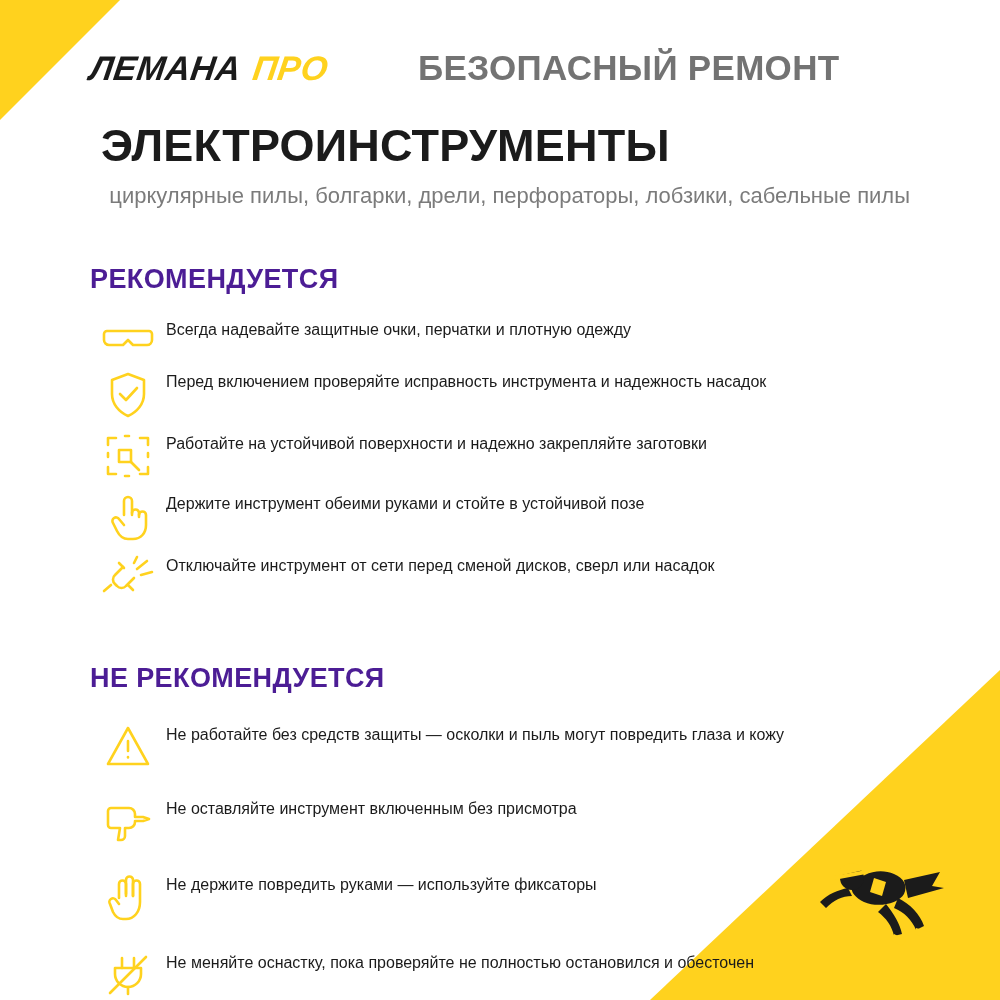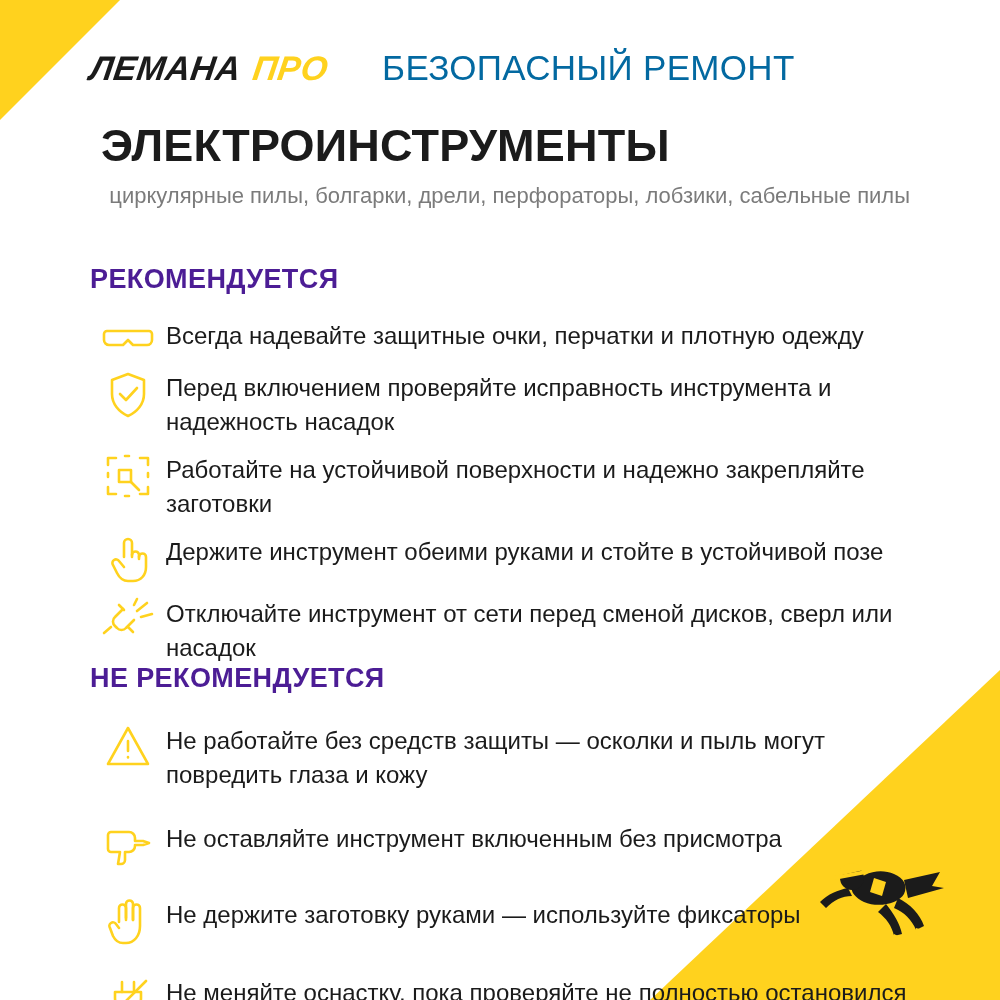--- a/index.html
+++ b/index.html
@@ -48,22 +48,22 @@
     font-style: italic; letter-spacing: 0.5px;
     transform: skewX(-8deg);
   }
   .logo-pro {
     font-size: 34px; font-weight: 700; color: #FFD21E;
     font-style: italic; letter-spacing: 0.5px;
     margin-left: 12px;
     transform: skewX(-8deg);
   }
   .header-title {
-    margin-left: 54px;
-    font-size: 35px; font-weight: 400; color: #0369a1;
+    margin-left: 90px;
+    font-size: 35px; font-weight: 700; color: #737373;
     letter-spacing: 0.3px;
   }
 
   
   .main-title {
     position: absolute; top: 120px; left: 90px;
     font-size: 45px; font-weight: 700; color: #1b1b1b;
     letter-spacing: 0.2px;
     z-index: 3;
     margin-left: 11px;
@@ -92,21 +92,21 @@
     align-items: flex-start;
     margin-bottom: 16px;
   }
   .item-icon {
     flex: 0 0 76px;
     display: flex; justify-content: center; align-items: flex-start;
     padding-top: 2px;
   }
   .item-icon svg { display: block; }
   .item-text {
-    font-size: 24px;
+    font-size: 16px;
     line-height: 1.42;
     color: #1b1b1b;
     font-weight: 400;
     padding-top: 2px;
     max-width: 760px;
   }
 
   
   .list-rec .item { margin-bottom: 12px; }
   .list-not .item { margin-bottom: 22px; margin-top: 28px; }
@@ -220,21 +220,21 @@
       </div>
 
       <div class="item">
         <div class="item-icon">
           <svg width="40" height="48" viewBox="0 0 40 48" fill="none" stroke="#FFD21E" stroke-width="2.6" stroke-linecap="round" stroke-linejoin="round">
             <path d="M11 24V10a3.5 3.5 0 0 1 7 0v12"></path>
             <path d="M18 20V6a3.5 3.5 0 0 1 7 0v16"></path>
             <path d="M25 22V10a3.5 3.5 0 0 1 7 0v18c0 10-6 17-14 17h-3c-5 0-8-3-10-7L2 30a3.6 3.6 0 0 1 6-4l3 4"></path>
           </svg>
         </div>
-        <div class="item-text">Не держите заготовку руками — используйте фиксаторы</div>
+        <div class="item-text">Не держите повредить руками — используйте фиксаторы</div>
       </div>
 
       <div class="item">
         <div class="item-icon">
           <svg width="46" height="46" viewBox="0 0 46 46" fill="none" stroke="#FFD21E" stroke-width="2.6" stroke-linecap="round" stroke-linejoin="round">
             <path d="M17 6v10M29 6v10"></path>
             <path d="M10 16h26v6a13 13 0 0 1-13 13 13 13 0 0 1-13-13v-6z"></path>
             <path d="M23 35v7"></path>
             <path d="M5 41 41 5"></path>
           </svg>

